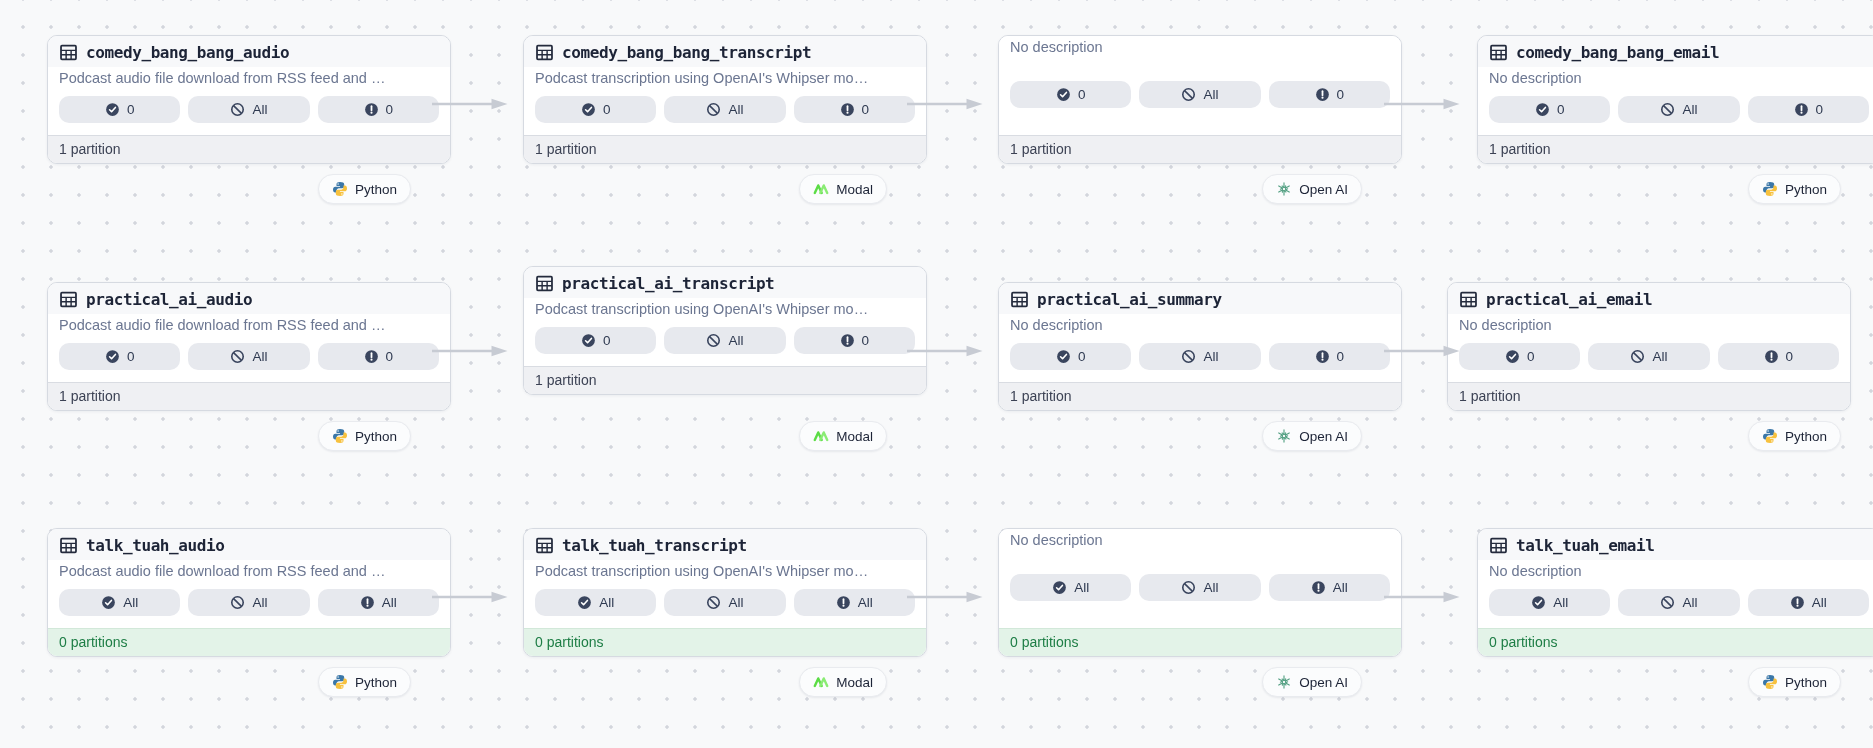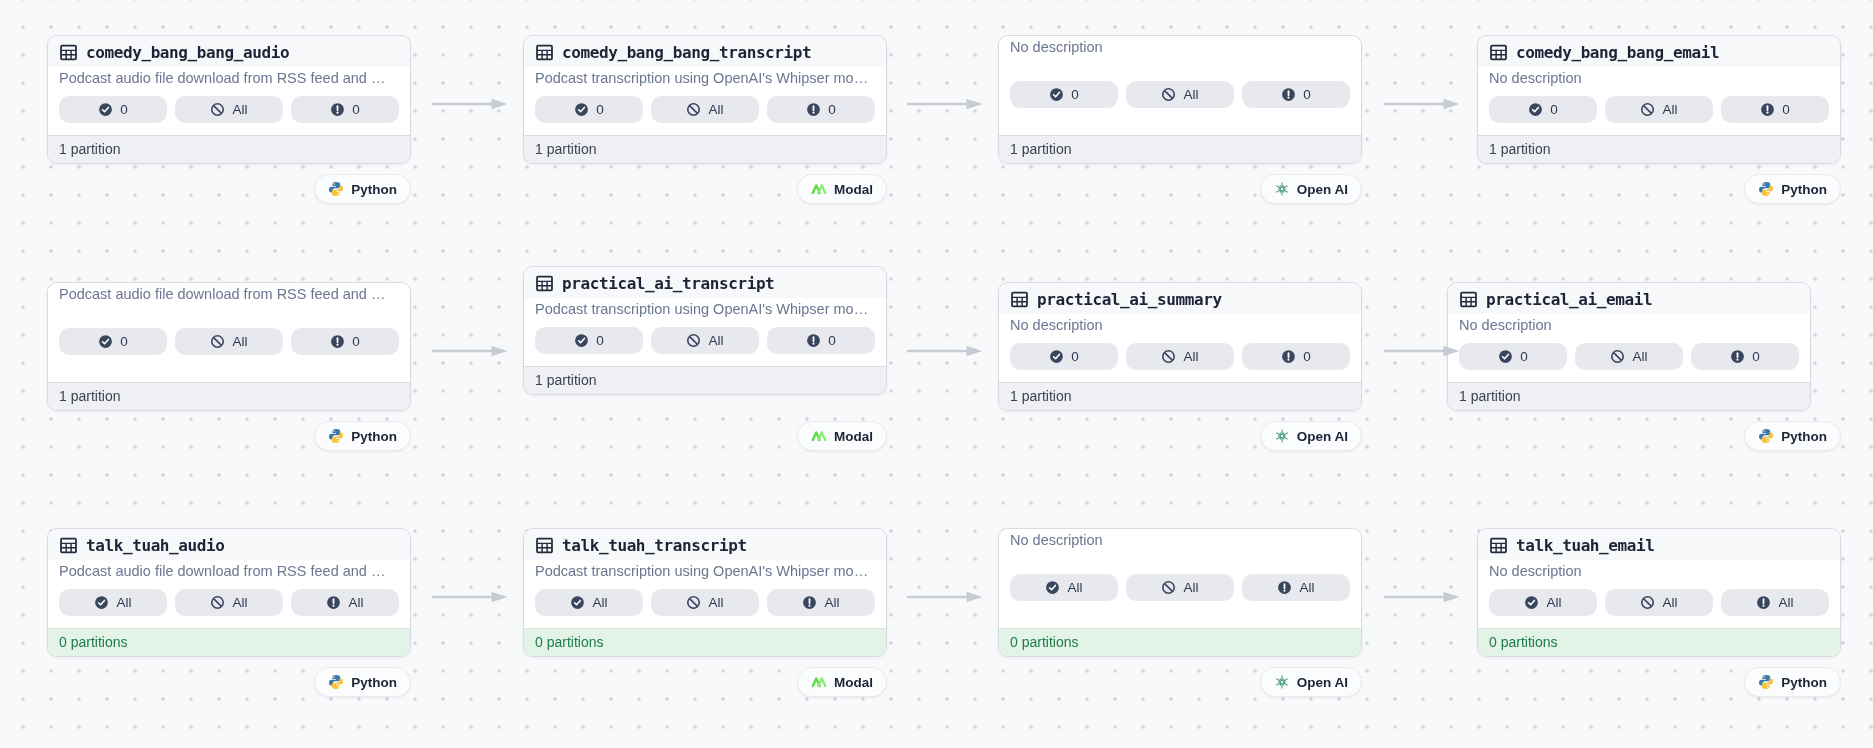--- a/index.html
+++ b/index.html
@@ -4,21 +4,21 @@
 <style>
   html,body{margin:0;padding:0}
   body{
     width:1873px;height:748px;position:relative;overflow:hidden;
     background-color:#f8f9fa;
     background-image:radial-gradient(circle,#d3d6dc 1.5px,transparent 1.8px);
     background-size:28px 28px;background-position:9px 13px;
     font-family:"Liberation Sans","DejaVu Sans",sans-serif;
   }
   .asset-card{
-    position:absolute;width:364px;height:129px;box-sizing:border-box;
+    position:absolute;width:404px;height:129px;box-sizing:border-box;
     background:#ffffff;border:1px solid #d6dae1;border-radius:10px;
     box-shadow:0 1px 3px rgba(25,35,60,.06);overflow:hidden;
     display:flex;flex-direction:column;
   }
   .card-header{display:flex;align-items:center;gap:8px;padding:7px 11px 5px;background:#f7f8fa}
   .asset-title{
     font-family:"DejaVu Sans Mono","Liberation Mono",monospace;
     font-size:16px;font-weight:600;color:#1d2437;letter-spacing:-.4px;white-space:nowrap;
   }
   .hicon{width:19px;height:19px;color:#242b3d;flex:0 0 auto;display:flex}
@@ -29,21 +29,21 @@
     flex:1;display:flex;align-items:center;justify-content:center;gap:7px;
     background:#e7e9ee;border-radius:10px;font-size:13.5px;color:#2f3a51;height:27px;
   }
   .badge .bicon{width:15px;height:15px;color:#3a455e;display:flex}
   .badge .bicon svg{width:15px;height:15px;display:block}
   .card-footer{padding:5px 11px 6px;background:#eff0f3;border-top:1px solid #d9dce2;font-size:14px;color:#3c4254}
   .card-footer.success{background:#e3f3e8;border-top-color:#d2e8d9;color:#1d7d45}
   .kind-tag{
     position:absolute;height:30px;box-sizing:border-box;display:inline-flex;align-items:center;gap:7px;
     padding:0 13px;background:#fbfcfd;border:1px solid #e9ebef;border-radius:15px;
-    box-shadow:0 1px 2px rgba(25,35,60,.08);font-size:13.5px;font-weight:bold;color:#1d2437;
+    box-shadow:0 1px 2px rgba(25,35,60,.08);font-size:13.5px;font-weight:normal;color:#1d2437;
   }
   .kind-tag .ticon{width:16px;height:16px;display:flex}
   .kind-tag .ticon svg{width:16px;height:16px;display:block}
   .arrow{position:absolute;width:78px;height:16px;color:#c7cbd3}
   .arrow svg{width:78px;height:16px;display:block}
 </style>
 </head>
 <body>
 
 <svg width="0" height="0" style="position:absolute" aria-hidden="true">
@@ -287,20 +287,28 @@
         <use href="#i-arrow"></use>
       </svg>
     </div>
   <div class="arrow" style="left:1383px;top:96px">
       <svg>
         <use href="#i-arrow"></use>
       </svg>
     </div>
 
   <div class="asset-card" style="left:47px;top:282px">
+    <div class="card-header">
+      <span class="hicon">
+          <svg>
+            <use href="#i-table"></use>
+          </svg>
+        </span>
+      <span class="asset-title">practical_ai_audio</span>
+    </div>
     <div class="asset-desc">Podcast audio file download from RSS feed and …</div>
     <div class="badge-row">
       <div class="badge">
           <span class="bicon">
             <svg>
               <use href="#i-check"></use>
             </svg>
           </span>
           <span>0</span>
         </div>

